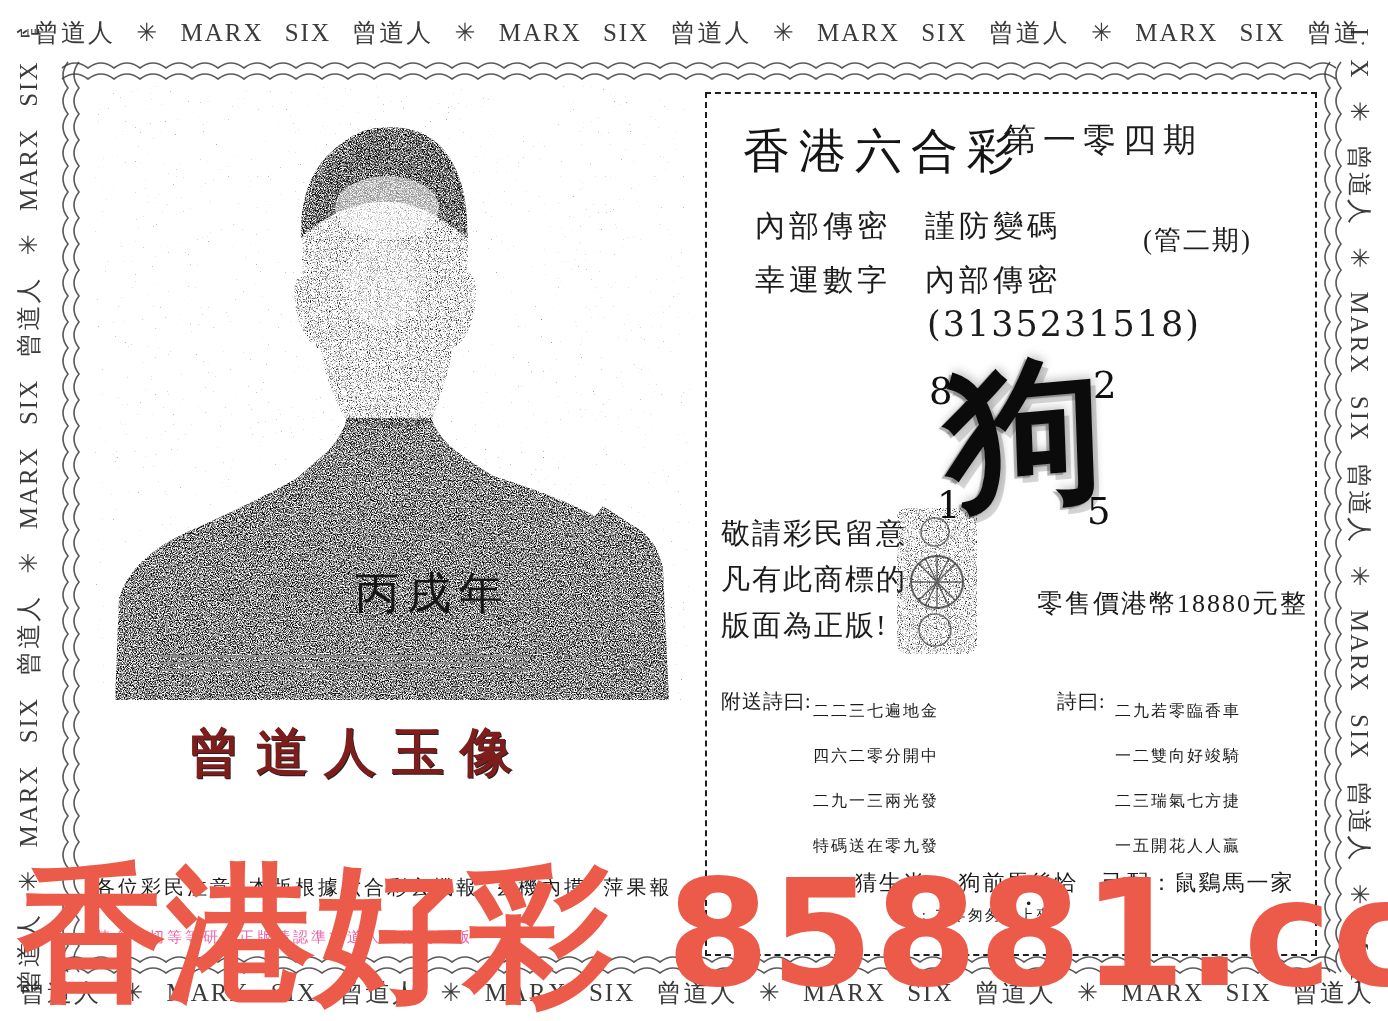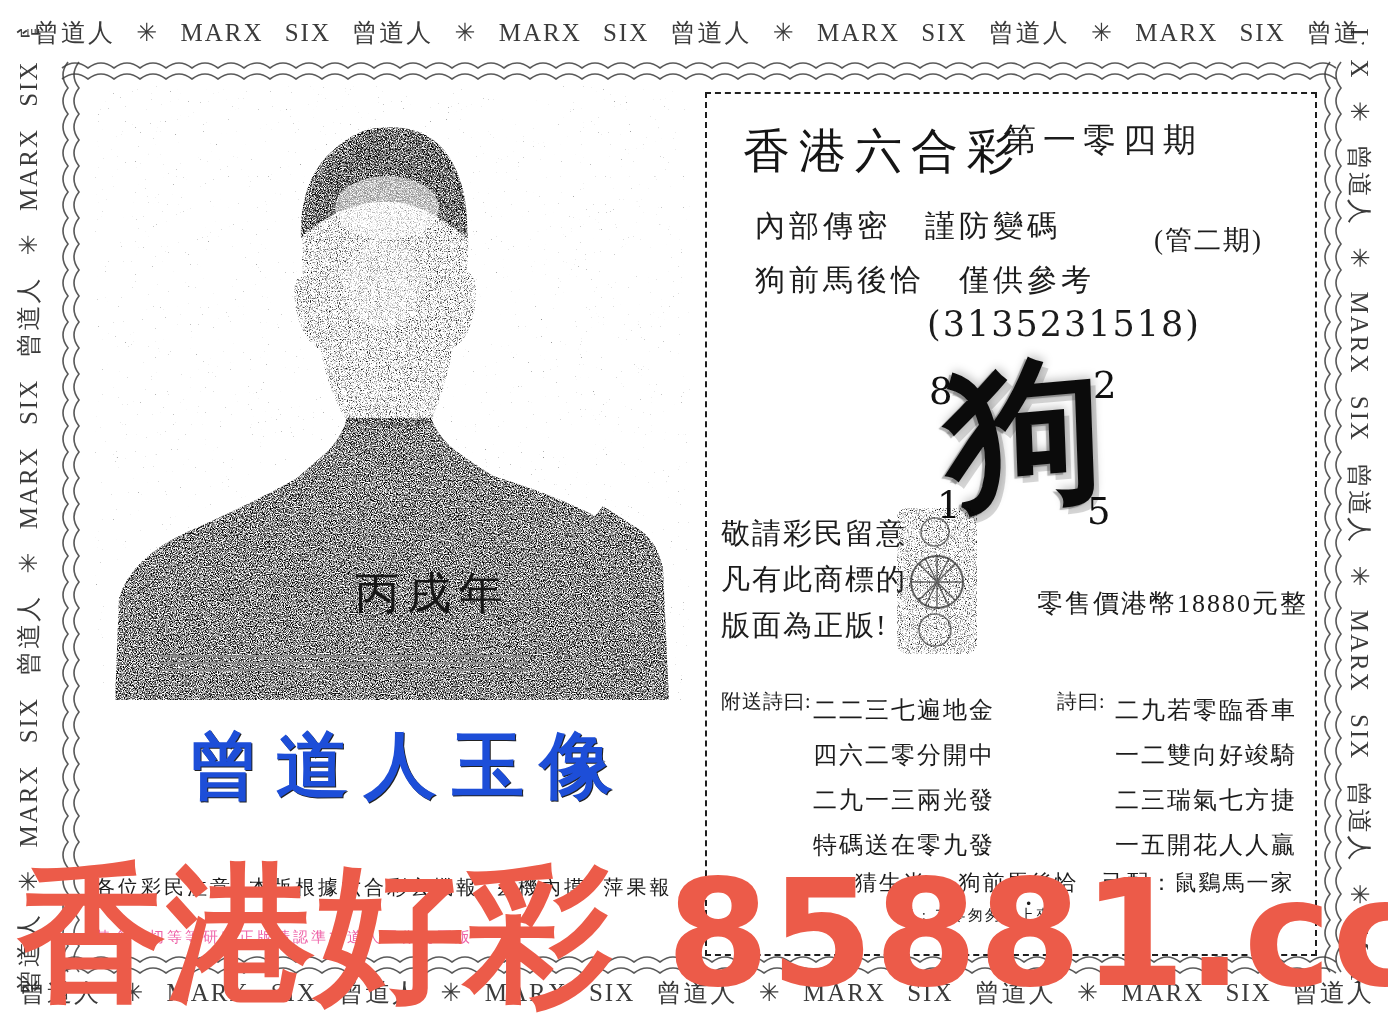--- a/index.html
+++ b/index.html
@@ -13,43 +13,43 @@
   .band-top{top:16px;left:34px;width:1330px;}
   .band-bottom{top:976px;left:20px;width:1360px;}
   .band-left{top:994px;left:12px;width:965px;transform:rotate(-90deg);transform-origin:0 0;}
   .band-right{top:28px;left:1376px;width:955px;transform:rotate(90deg);transform-origin:0 0;}
 
   
   #wavy{position:absolute;left:0;top:0;pointer-events:none;}
 
   
   .photo-wrap{left:95px;top:86px;width:595px;height:614px;}
-  .caption{left:188px;top:718px;font-size:72px;font-weight:900;letter-spacing:16px;color:#1d4ed8;
+  .caption{left:188px;top:718px;font-size:52px;font-weight:900;letter-spacing:16px;color:#7f1d1d;
            text-shadow:1px 1px 0 #222;}
 
   
   .panel{left:705px;top:92px;width:612px;height:864px;border:2px dashed #1e1e1e;box-sizing:border-box;}
   .p-title{left:36px;top:26px;font-size:47px;letter-spacing:9px;color:#151515;}
   .p-issue{left:296px;top:24px;font-size:33px;letter-spacing:7px;}
   .p-row{left:48px;font-size:30px;letter-spacing:4px;}
   .p-row1{top:112px;}
   .p-row2{top:166px;}
-  .p-note{left:436px;top:128px;font-size:27px;letter-spacing:2px;margin-left:11px;}
+  .p-note{left:436px;top:128px;font-size:27px;letter-spacing:2px;}
   .p-lucky{left:220px;top:210px;font-size:35px;letter-spacing:2px;font-family:"DejaVu Serif",serif;}
   .corner-num{font-size:37px;font-family:"DejaVu Serif",serif;color:#111;}
   .n8{left:222px;top:276px;} .n2{left:386px;top:270px;}
   .n1{left:230px;top:390px;} .n5{left:380px;top:396px;}
   .zodiac-char{left:232px;top:262px;width:170px;text-align:center;font-size:158px;line-height:1;
       font-weight:900;color:#0b0b0b;transform:rotate(-5deg) skewX(-3deg);
       text-shadow:5px 7px 0 rgba(0,0,0,.16), -3px 2px 1px rgba(0,0,0,.3), 2px -2px 10px rgba(0,0,0,.25);}
   .stamp{left:188px;top:412px;}
   .notice3{left:14px;top:416px;font-size:29px;line-height:46px;letter-spacing:2px;}
   .price{left:330px;top:492px;font-size:26px;letter-spacing:2px;}
   .poem-label{font-size:20px;letter-spacing:1px;}
-  .poem-lines{font-size:24px;line-height:45px;letter-spacing:2px;}
+  .poem-lines{font-size:16px;line-height:45px;letter-spacing:2px;}
   .pl1{left:14px;top:594px;} .pv1{left:106px;top:594px;}
   .pl2{left:330px;top:594px;margin-left:20px;} .pv2{left:408px;top:594px;}
   .zguess{left:148px;top:774px;font-size:22px;letter-spacing:2px;}
   .zdots{left:318px;top:796px;font-size:22px;font-weight:700;letter-spacing:10px;}
   .guess{left:192px;top:812px;font-size:15px;letter-spacing:2px;}
 
   
   .f1{left:95px;top:874px;font-size:20px;letter-spacing:3px;}
   .f2{left:95px;top:928px;font-size:15px;letter-spacing:3px;color:#ec4899;opacity:.85;}
 
@@ -128,21 +128,21 @@
   </svg>
 
   <div class="abs caption">曾道人玉像</div>
 
   <div class="abs panel">
     <div class="abs p-title">香港六合彩</div>
     <div class="abs p-issue">第一零四期</div>
 
     <div class="abs p-row p-row1">內部傳密　謹防變碼</div>
     <div class="abs p-note">(管二期)</div>
-    <div class="abs p-row p-row2">狗前馬後恰　僅供參考</div>
+    <div class="abs p-row p-row2">幸運數字　內部傳密</div>
 
     <div class="abs p-lucky">(3135231518)</div>
 
     <div class="abs corner-num n8">8</div>
     <div class="abs corner-num n2">2</div>
     <div class="abs corner-num n1">1</div>
     <div class="abs corner-num n5">5</div>
 
     <div class="abs zodiac-char">狗</div>
 

